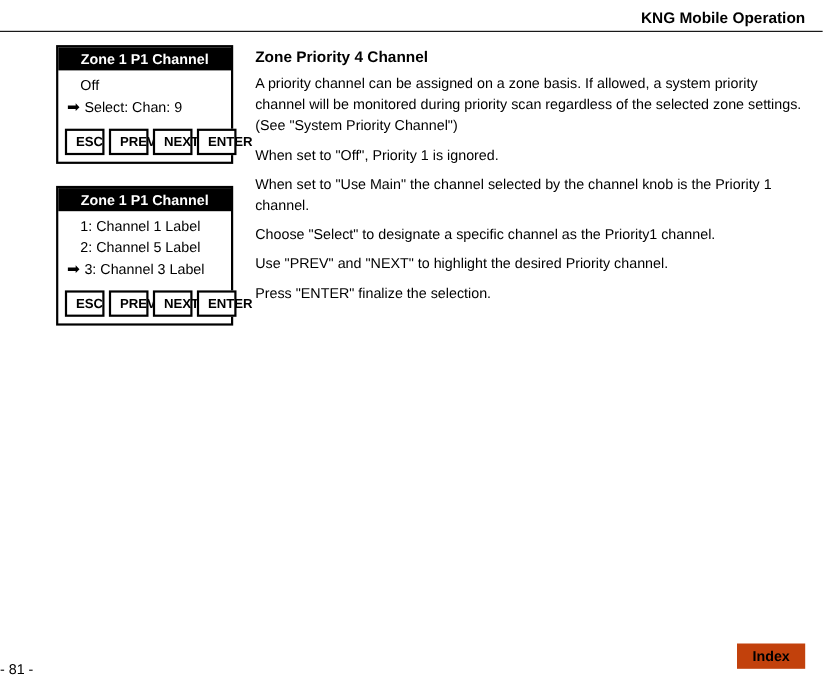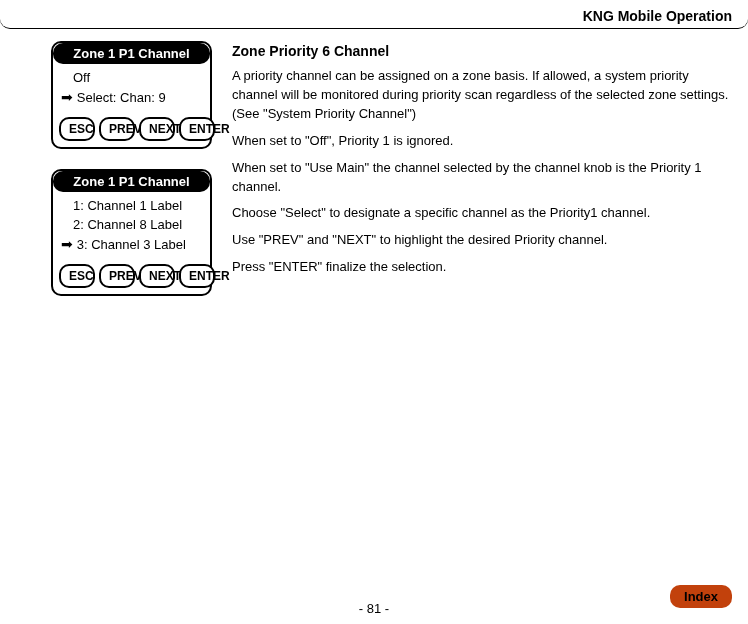--- a/index.html
+++ b/index.html
@@ -1,15 +1,15 @@
 <!DOCTYPE html>
 <html><head>
   <meta charset="utf-8">
   <style>
-    * { margin: 0; padding: 0; box-sizing: border-box; border-radius: 10px; }
+    * { margin: 0; padding: 0; box-sizing: border-box; }
     body {
       width: 748px;
       height: 624px;
       font-family: Arial, sans-serif;
       font-size: 13px;
       background: #fff;
       color: #000;
       position: relative;
       overflow: hidden;
     }
@@ -112,21 +112,21 @@
     }
 
     
     .page-footer {
       position: absolute;
       bottom: 8px;
       left: 0;
       right: 0;
       display: flex;
       align-items: center;
-      justify-content: center;
+      justify-content: flex-start;
     }
 
     .page-number {
       font-size: 13px;
     }
 
     .index-btn {
       position: absolute;
       right: 16px;
       bottom: 8px;
@@ -164,38 +164,38 @@
         <button class="menu-btn">PREV</button>
         <button class="menu-btn">NEXT</button>
         <button class="menu-btn">ENTER</button>
       </div>
     </div>
 
     <div class="menu-box">
       <div class="menu-box-title">Zone 1 P1 Channel</div>
       <div class="menu-box-body">
         <div class="menu-item">1: Channel 1 Label</div>
-        <div class="menu-item">2: Channel 8 Label</div>
+        <div class="menu-item">2: Channel 5 Label</div>
         <div class="menu-item selected">
           <span class="arrow">➡</span>
           <span>3: Channel 3 Label</span>
         </div>
       </div>
       <div class="menu-buttons">
         <button class="menu-btn">ESC</button>
         <button class="menu-btn">PREV</button>
         <button class="menu-btn">NEXT</button>
         <button class="menu-btn">ENTER</button>
       </div>
     </div>
 
   </div>
 
   <div class="right-column">
-    <div class="section-title">Zone Priority 6 Channel</div>
+    <div class="section-title">Zone Priority 4 Channel</div>
     <p class="description-para">A priority channel can be assigned  on a zone basis. If allowed, a system priority channel will be monitored during priority scan regardless of the selected zone settings. (See "System Priority Channel")</p>
     <p class="description-para">When set to "Off", Priority 1 is ignored.</p>
     <p class="description-para">When set to "Use Main" the channel selected by the channel knob is the Priority 1 channel.</p>
     <p class="description-para">Choose "Select" to designate a specific channel as the Priority1 channel.</p>
     <p class="description-para">Use "PREV" and "NEXT" to highlight the desired Priority channel.</p>
     <p class="description-para">Press "ENTER" finalize the selection.</p>
   </div>
 
 </div>
 

